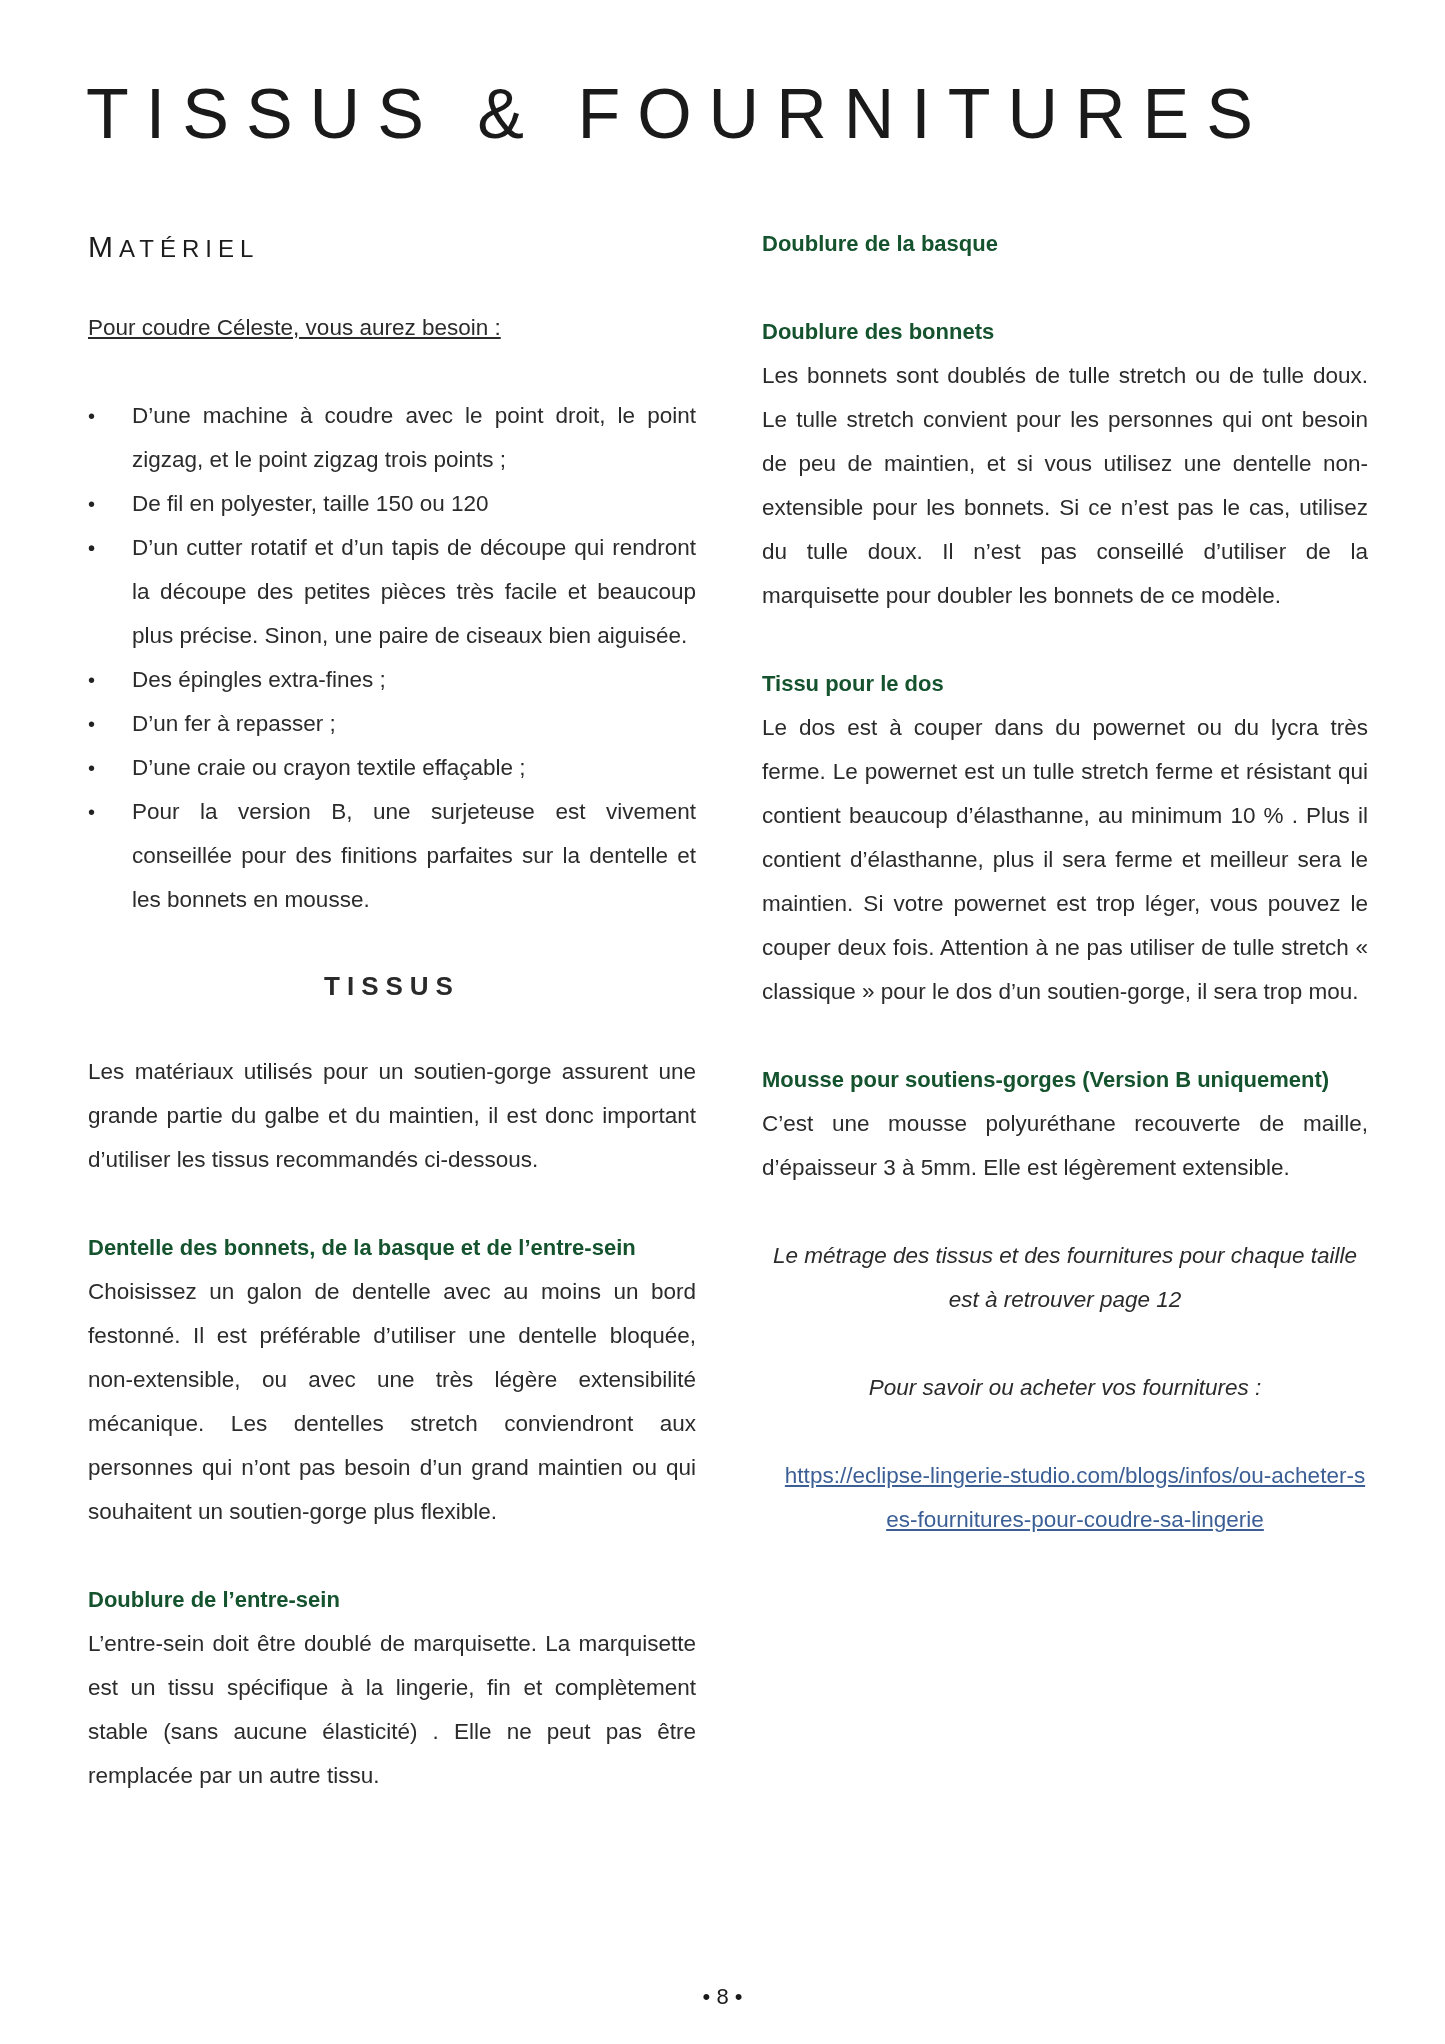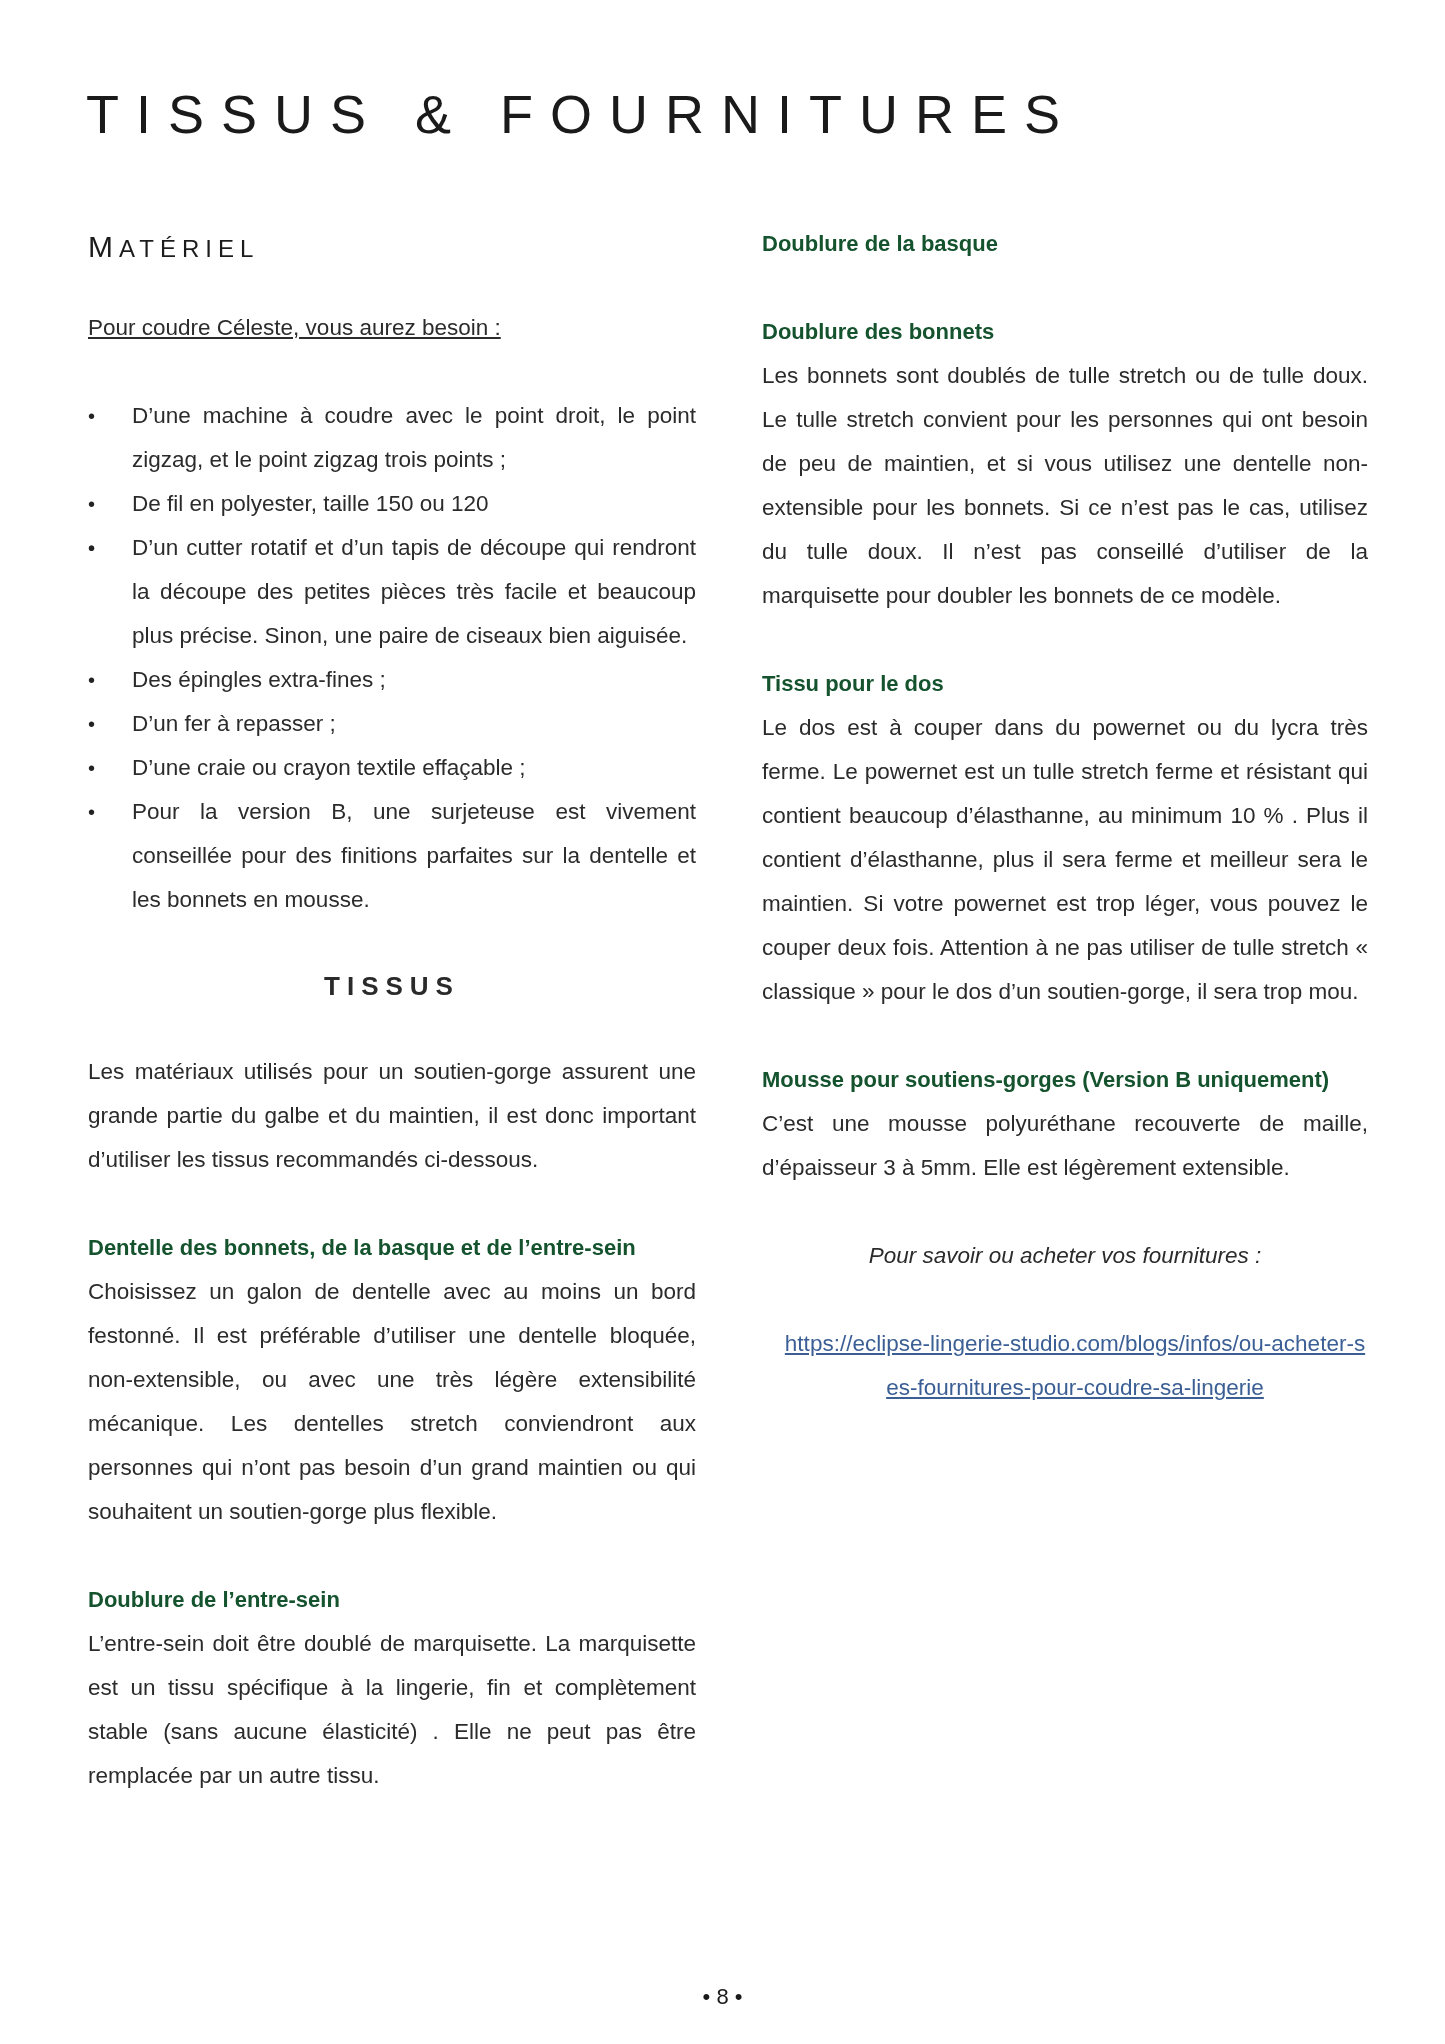--- a/index.html
+++ b/index.html
@@ -3,21 +3,21 @@
 <meta charset="utf-8">
 <style>
   html, body { margin: 0; padding: 0; background: #ffffff; }
   body {
     width: 1445px; height: 2044px; position: relative; overflow: hidden;
     font-family: "Liberation Sans", "DejaVu Sans", sans-serif;
     color: #222222;
   }
   .page-title {
     position: absolute; left: 86px; top: 74px;
-    font-size: 54px; font-weight: 400; letter-spacing: 17px;
+    font-size: 70px; font-weight: 400; letter-spacing: 17px;
     color: #1a1a1a; margin: 0; line-height: 80px; white-space: nowrap;
   }
   .col { position: absolute; top: 222px; width: 608px; }
   .col-left { left: 88px; }
   .col-right { left: 762px; width: 606px; }
   .sc-heading {
     font-size: 30px; letter-spacing: 6px; color: #1c1c1c; font-weight: 300;
     margin: 0; line-height: 50px; font-variant: small-caps;
   }
   .sc-heading .small { font-size: 24px; }
@@ -94,19 +94,20 @@
   <div class="block">
     <h3 class="sub-heading">Tissu pour le dos</h3>
     <p class="justify">Le dos est à couper dans du powernet ou du lycra très ferme. Le powernet est un tulle stretch ferme et résistant qui contient beaucoup d’élasthanne, au minimum 10 % . Plus il contient d’élasthanne, plus il sera ferme et meilleur sera le maintien. Si votre powernet est trop léger, vous pouvez le couper deux fois. Attention à ne pas utiliser de tulle stretch « classique » pour le dos d’un soutien-gorge, il sera trop mou.</p>
   </div>
 
   <div class="block">
     <h3 class="sub-heading">Mousse pour soutiens-gorges (Version B uniquement)</h3>
     <p class="justify">C’est une mousse polyuréthane recouverte de maille, d’épaisseur 3 à 5mm. Elle est légèrement extensible.</p>
   </div>
 
+  <p class="note block">Le métrage des tissus et des fournitures pour chaque taille est à retrouver page 12</p>
 
   <p class="note block">Pour savoir ou acheter vos fournitures :</p>
 
   <a class="link">https://eclipse-lingerie-studio.com/blogs/infos/ou-acheter-ses-fournitures-pour-coudre-sa-lingerie</a>
 </div>
 
 <div class="page-number">• 8 •</div>
 
 </body></html>

